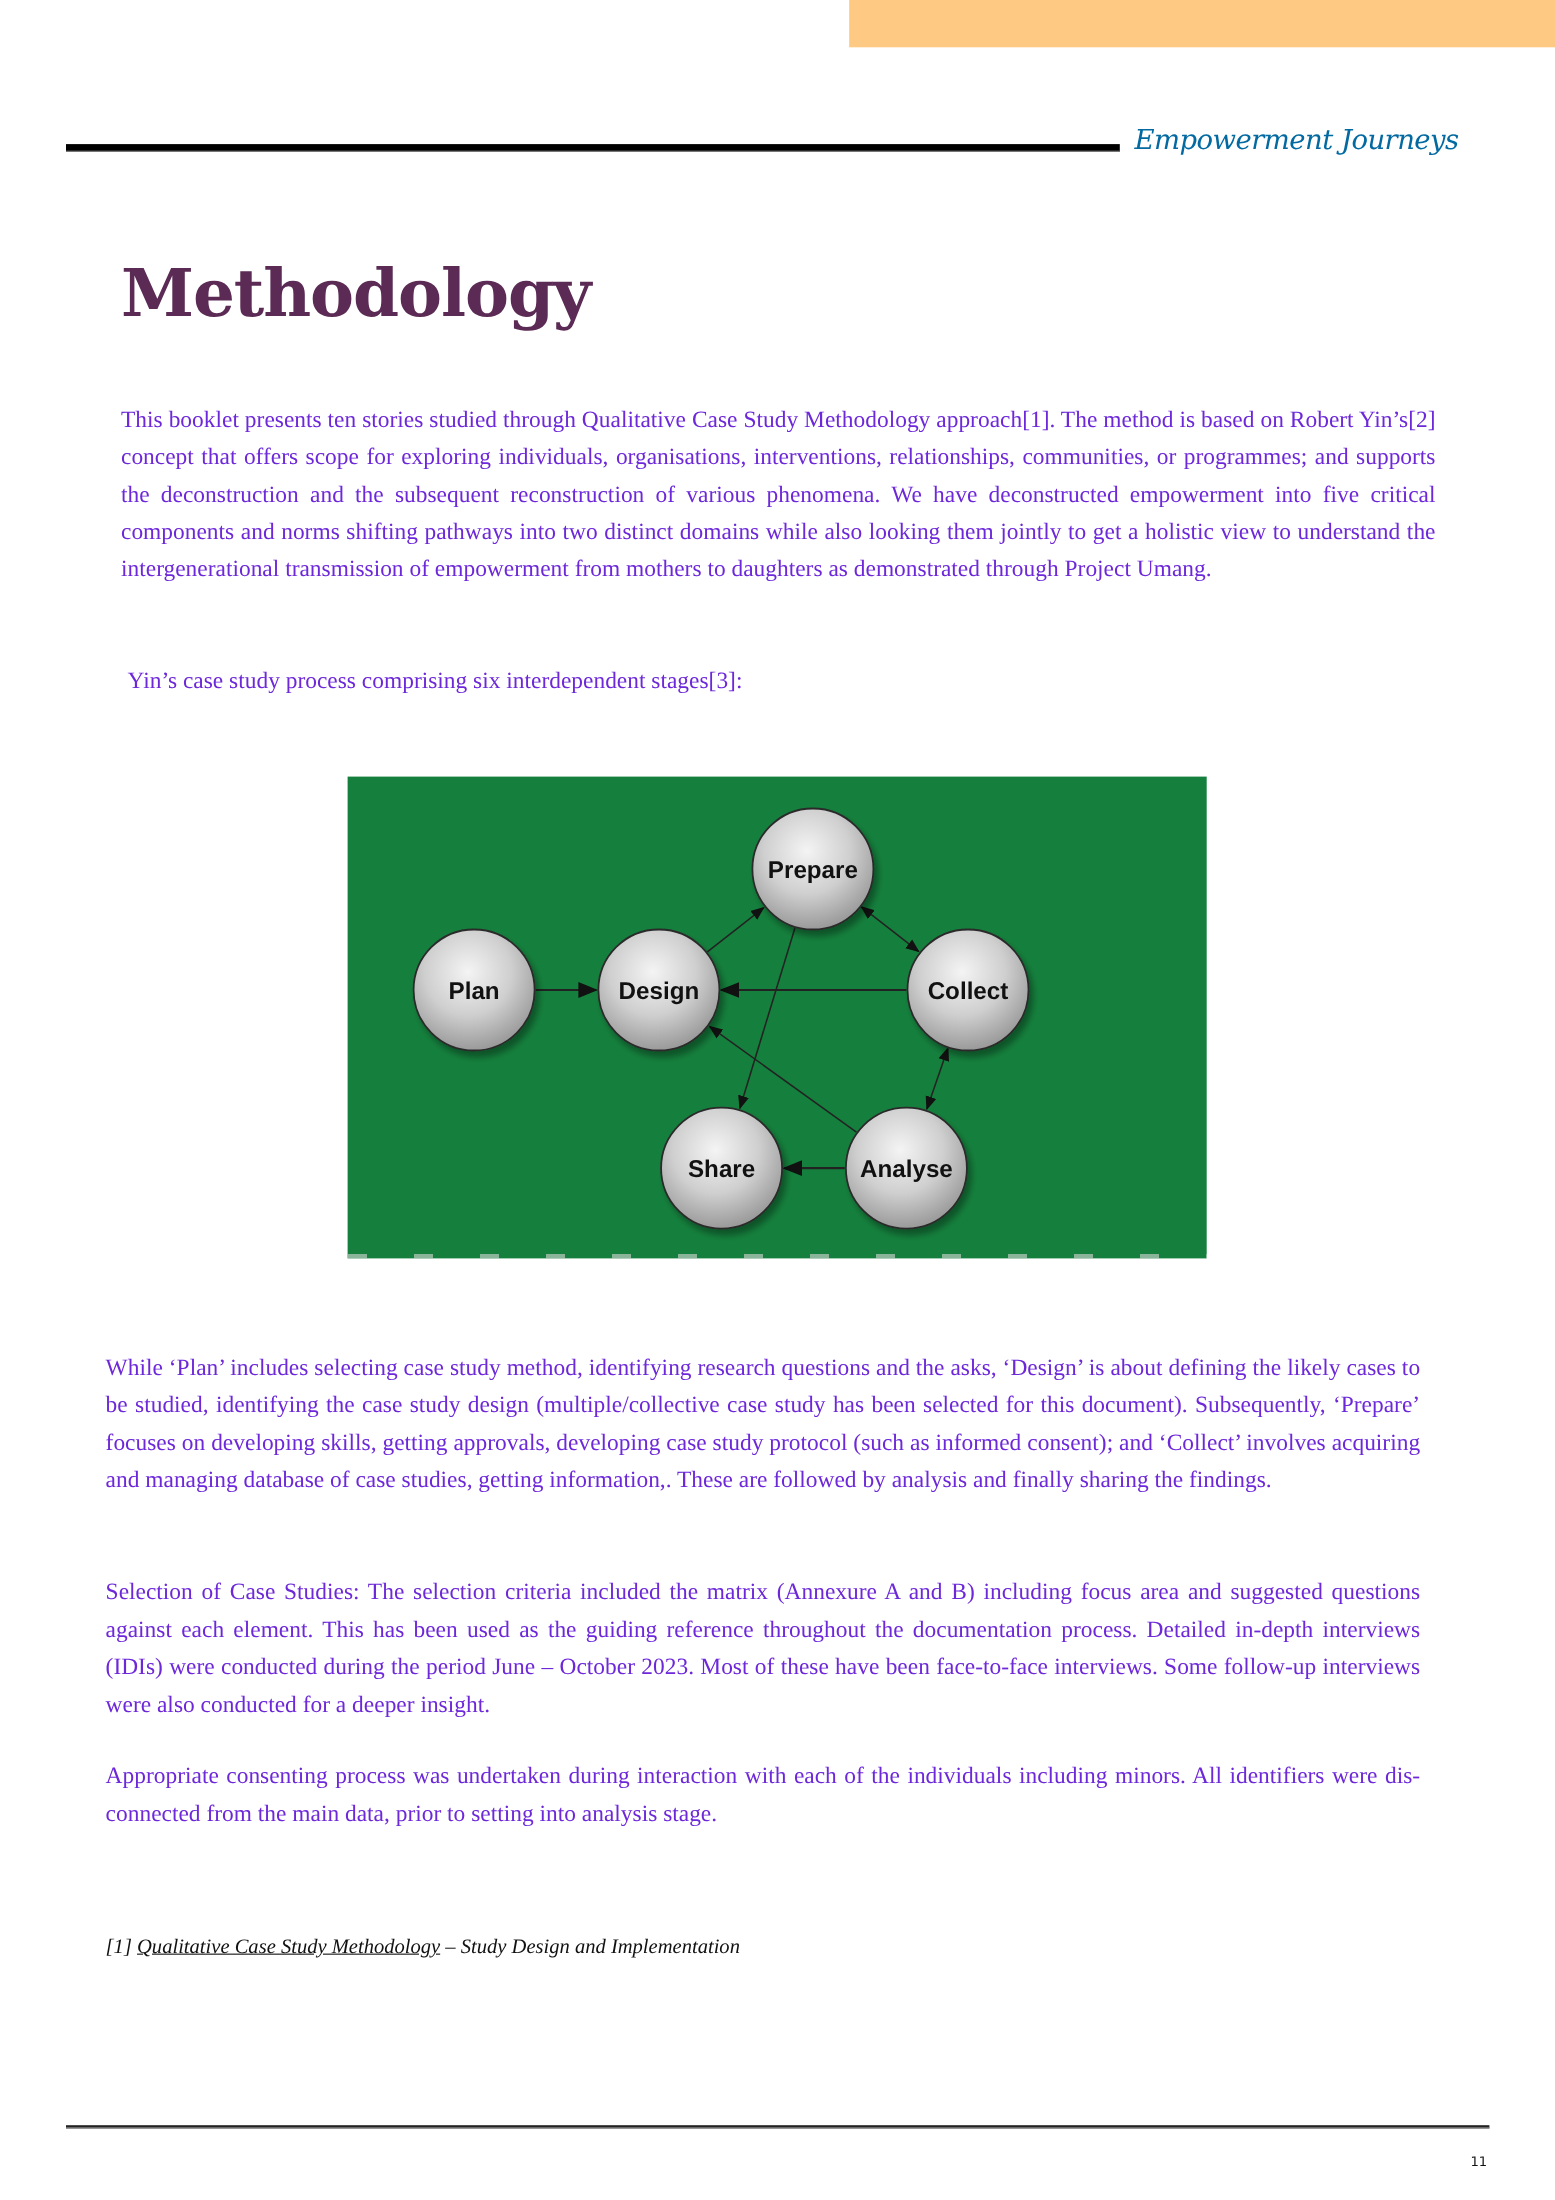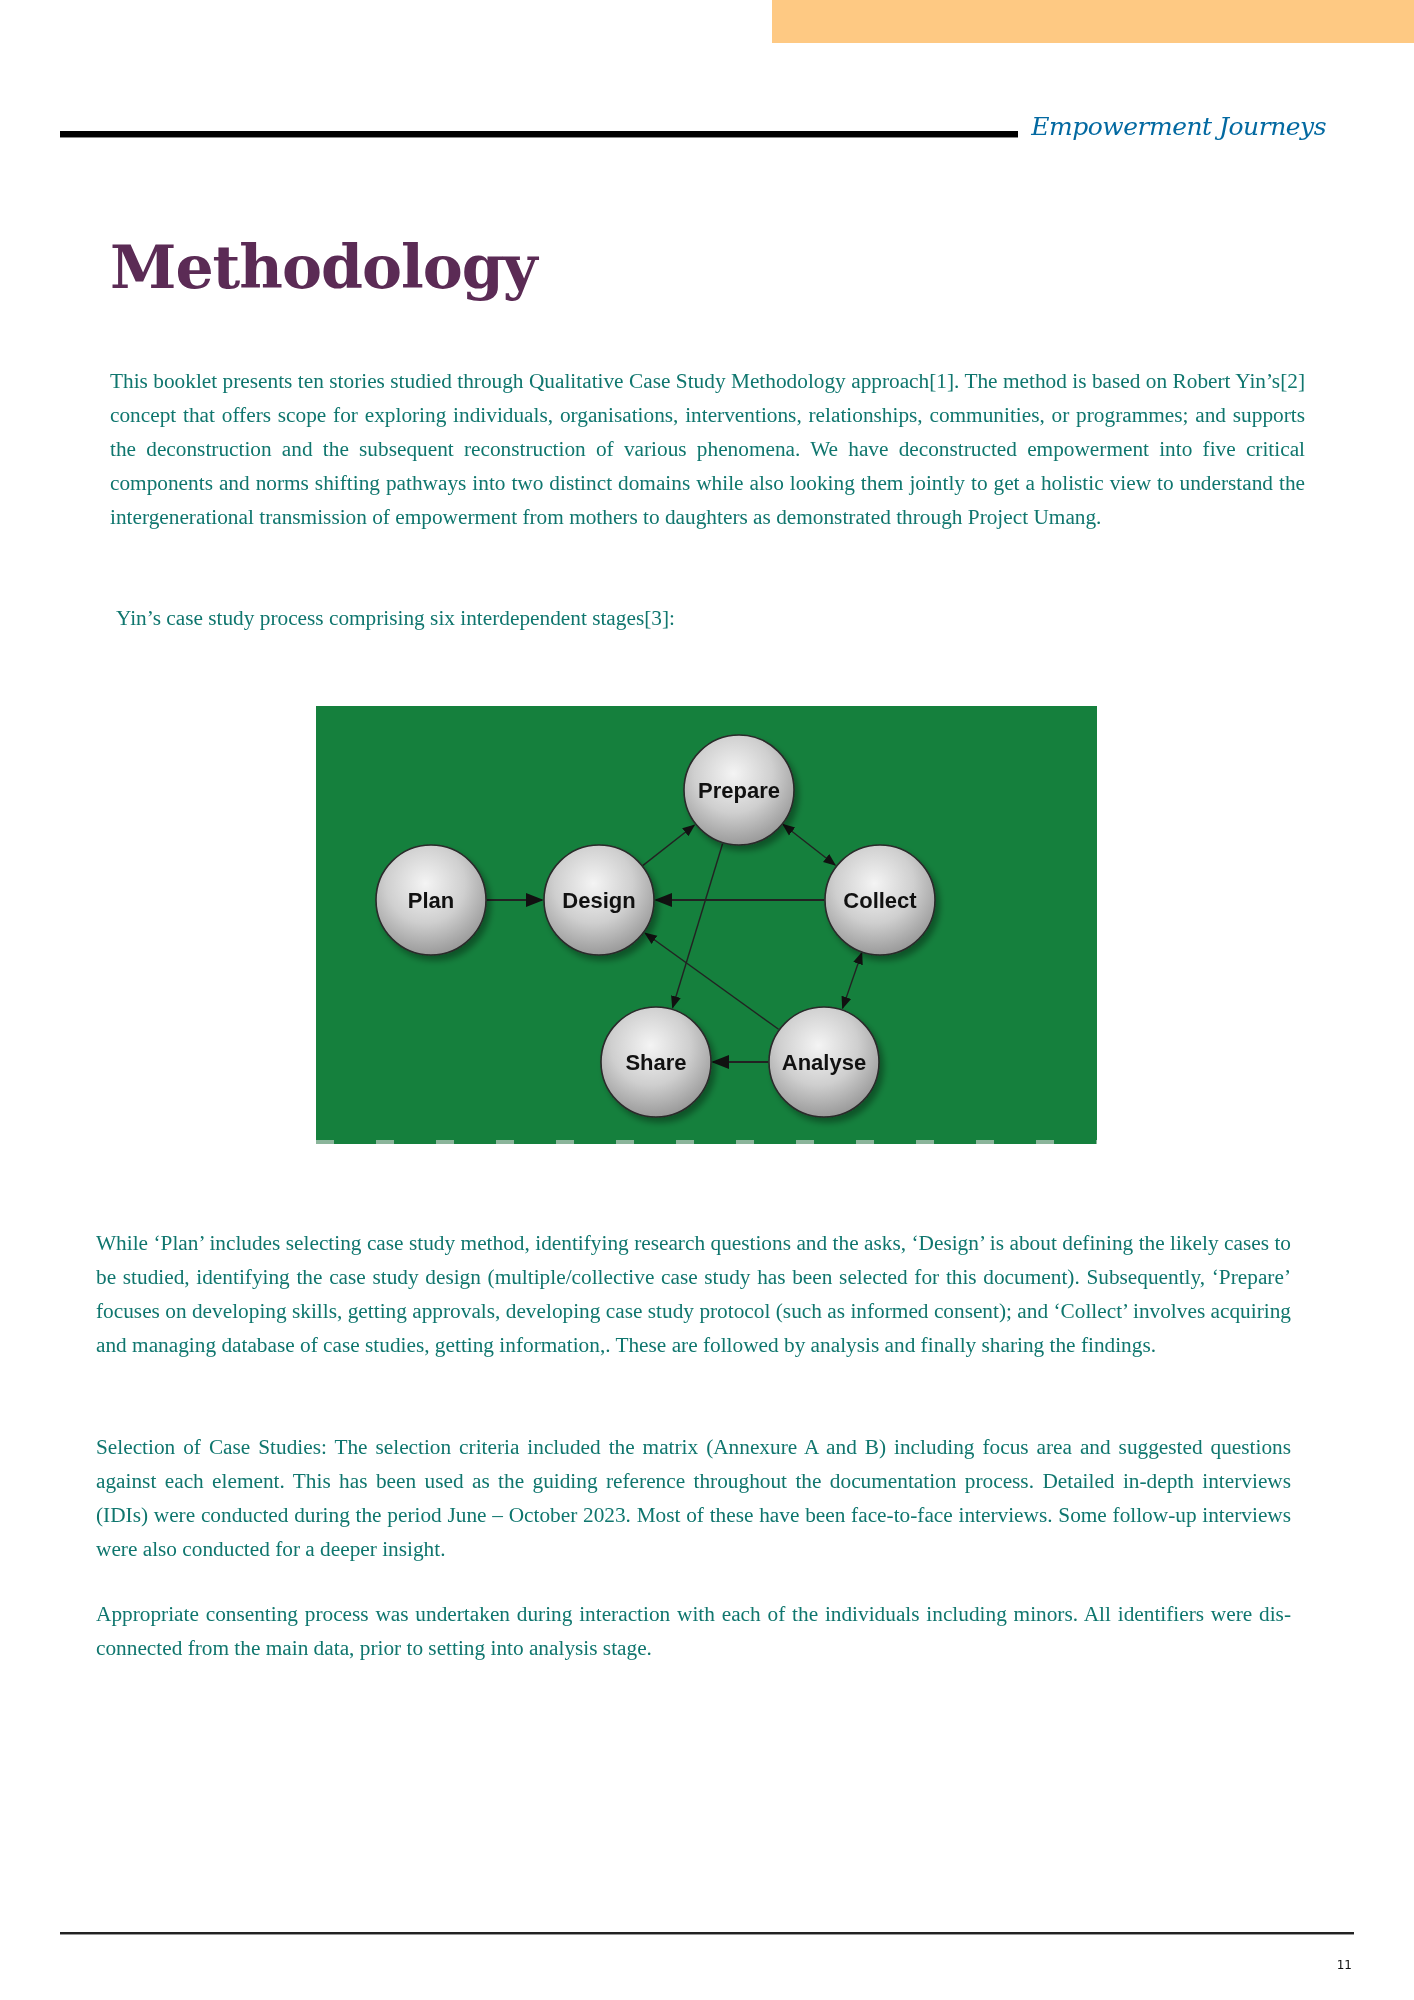--- a/index.html
+++ b/index.html
@@ -15,21 +15,21 @@
       font-family: "DejaVu Serif", serif; font-style: italic; font-size: 25px; color: #0369a1;
       letter-spacing: -0.5px;
     }
     .page-title {
       position: absolute; left: 110px; top: 232px; margin: 0;
       font-family: "DejaVu Serif", serif; font-weight: bold; font-size: 60px;
       color: #5b2b55; letter-spacing: -1px;
     }
     .para {
       position: absolute; margin: 0; font-size: 21.3px; line-height: 34px;
-      text-align: justify; text-align-last: left; color: #0f766e;
+      text-align: justify; text-align-last: left; color: #6d28d9;
     }
     .p1 { left: 110px; top: 364px; width: 1195px; }
     .p-intro { left: 116px; top: 601px; width: 900px; }
     .p2 { left: 96px; top: 1226px; width: 1195px; }
     .p3 { left: 96px; top: 1430px; width: 1195px; }
     .p4 { left: 96px; top: 1597px; width: 1195px; }
 
     .diagram-box {
       position: absolute; left: 316px; top: 706px; width: 781px; height: 438px;
       background: #15803d;
@@ -129,16 +129,20 @@
       </g>
   </svg>
   <div class="caption-strip"></div>
 </div>
 
 <p class="para p2">While ‘Plan’ includes selecting case study method, identifying research questions and the asks, ‘Design’ is about defining the likely cases to be studied, identifying the case study design (multiple/collective case study has been selected for this document). Subsequently, ‘Prepare’ focuses on developing skills, getting approvals, developing case study protocol (such as informed consent); and ‘Collect’ involves acquiring and managing database of case studies, getting information,. These are followed by analysis and finally sharing the findings.</p>
 <p class="para p3">Selection of Case Studies: The selection criteria included the matrix (Annexure A and B) including focus area and suggested questions against each element. This has been used as the guiding reference throughout the documentation process. Detailed in-depth interviews (IDIs) were conducted during the period June – October 2023. Most of these have been face-to-face interviews. Some follow-up interviews were also conducted for a deeper insight.</p>
 <p class="para p4">Appropriate consenting process was undertaken during interaction with each of the individuals including minors. All identifiers were dis-connected from the main data, prior to setting into analysis stage.</p>
 
 <div class="footnotes">
+  <p>
+    <span>[1]</span>
+    <a href="#">Qualitative Case Study Methodology</a><span> – Study Design and Implementation</span>
+  </p>
 </div>
 
 <div class="footer-rule"></div>
 <div class="page-number">11</div>
 
 </body></html>

